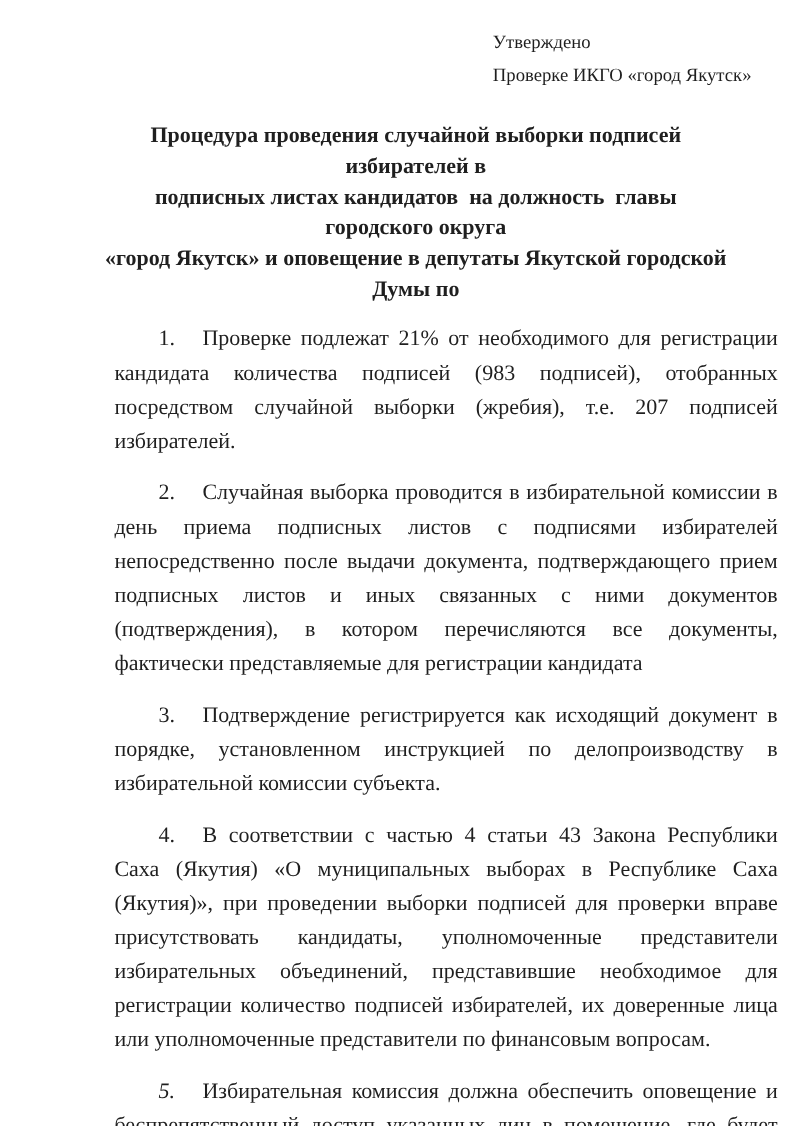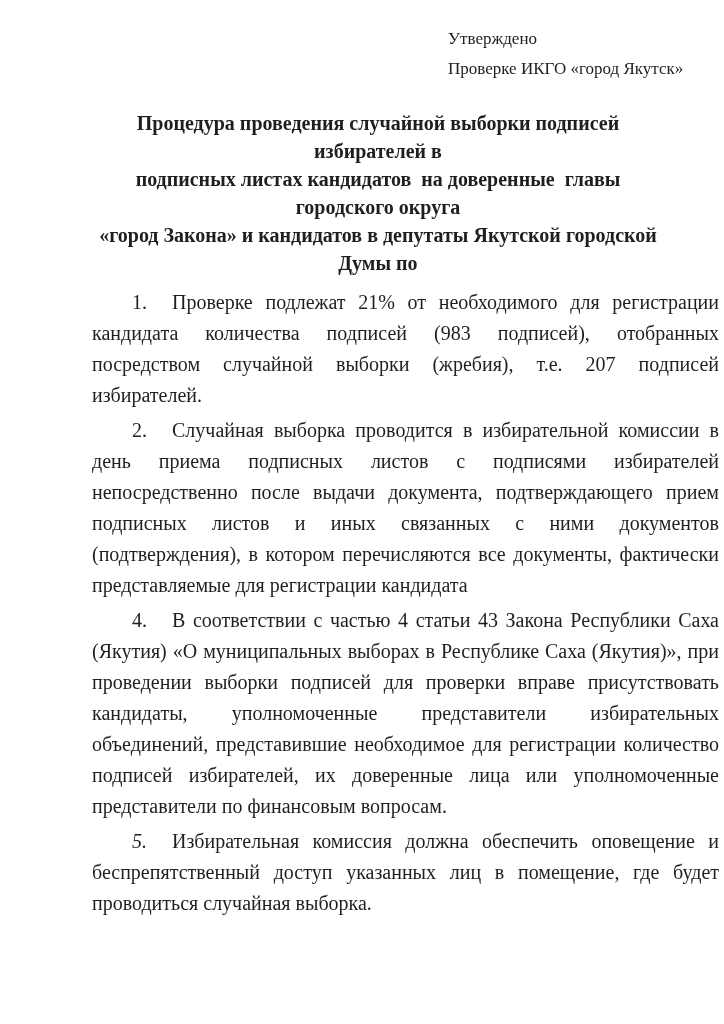--- a/index.html
+++ b/index.html
@@ -35,21 +35,21 @@
     line-height: 28px;
     text-align: center;
   }
   .title-line { white-space: pre-wrap; }
   
   .body-text {
     font-size: 20px;
     line-height: 31px;
   }
   .para {
-    margin: 4px;
+    margin: 16px;
     text-align: justify;
     text-indent: 40px; 
   }
   .pnum {
     display: inline-block;
     width: 40px;       
     text-indent: 0;
   }
   .pnum.italic { font-style: italic; }
 </style>
@@ -60,29 +60,30 @@
 
   <div class="approval">
     <p class="approval-top">Утверждено</p>
     <p class="approval-top" style="margin:0">
       <span class="approval-line">Проверке ИКГО «город Якутск»</span>
     </p>
   </div>
 
   <div class="doc-title">
     <div class="title-line">Процедура проведения случайной выборки подписей избирателей в</div>
-    <div class="title-line">подписных листах кандидатов  на доверенные  главы  городского округа</div>
-    <div class="title-line">«город Закона» и кандидатов в депутаты Якутской городской Думы по</div>
+    <div class="title-line">подписных листах кандидатов  на должность  главы  городского округа</div>
+    <div class="title-line">«город Якутск» и оповещение в депутаты Якутской городской Думы по</div>
   </div>
 
   <div class="body-text">
     <p class="para"><span class="pnum">1.</span><span>Проверке подлежат 21% от необходимого для регистрации кандидата количества подписей (983 подписей), отобранных посредством случайной выборки (жребия), т.е. 207 подписей избирателей.</span></p>
 
     <p class="para"><span class="pnum">2.</span><span>Случайная выборка проводится в избирательной комиссии в день приема подписных листов с подписями избирателей непосредственно после выдачи документа, подтверждающего прием подписных листов и иных связанных с ними документов (подтверждения), в котором перечисляются все документы, фактически представляемые для регистрации кандидата</span></p>
 
+    <p class="para"><span class="pnum">3.</span><span>Подтверждение регистрируется как исходящий документ в порядке, установленном инструкцией по делопроизводству в избирательной комиссии субъекта.</span></p>
 
     <p class="para"><span class="pnum">4.</span><span>В соответствии с частью 4 статьи 43 Закона Республики Саха (Якутия) «О муниципальных выборах в Республике Саха (Якутия)», при проведении выборки подписей для проверки вправе присутствовать кандидаты, уполномоченные представители избирательных объединений, представившие необходимое для регистрации количество подписей избирателей, их доверенные лица или уполномоченные представители по финансовым вопросам.</span></p>
 
     <p class="para"><span class="pnum italic">5.</span><span>Избирательная комиссия должна обеспечить оповещение и беспрепятственный доступ указанных лиц в помещение, где будет проводиться случайная выборка.</span></p>
 
   </div>
 
 </div>
 
 </body></html>

